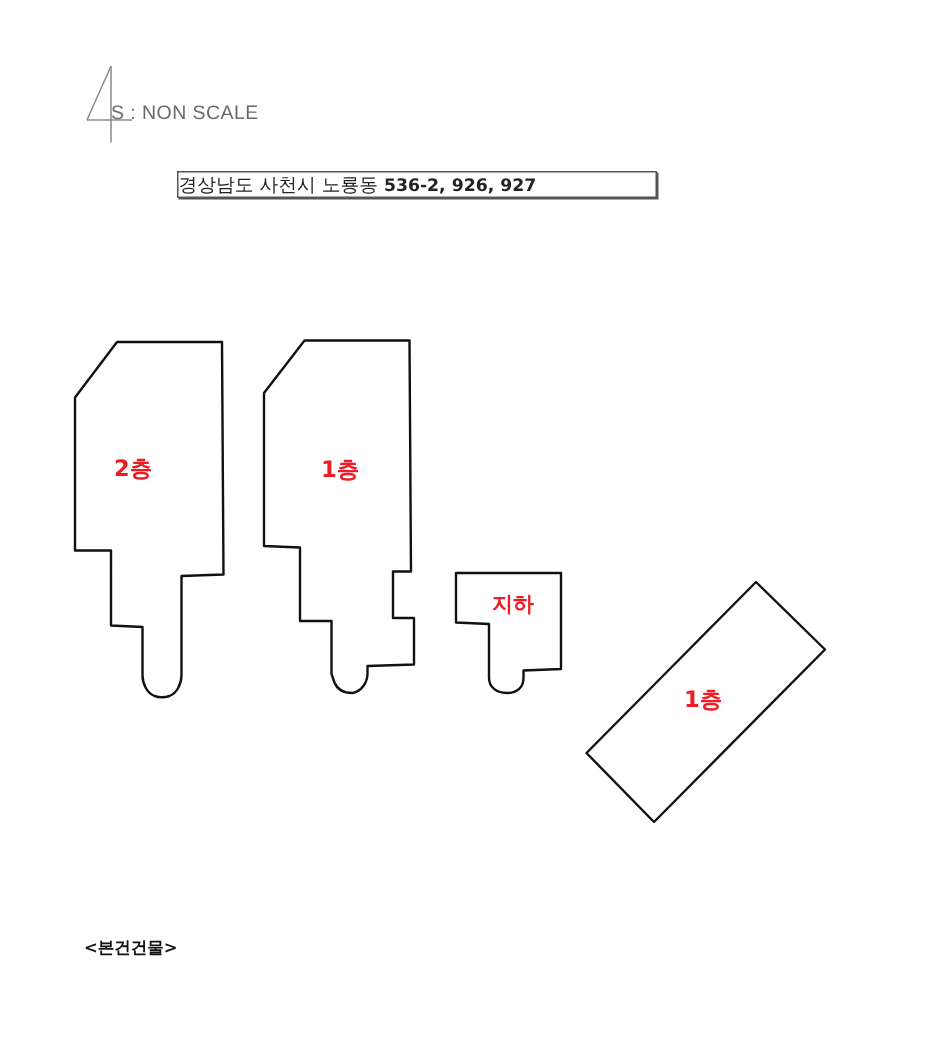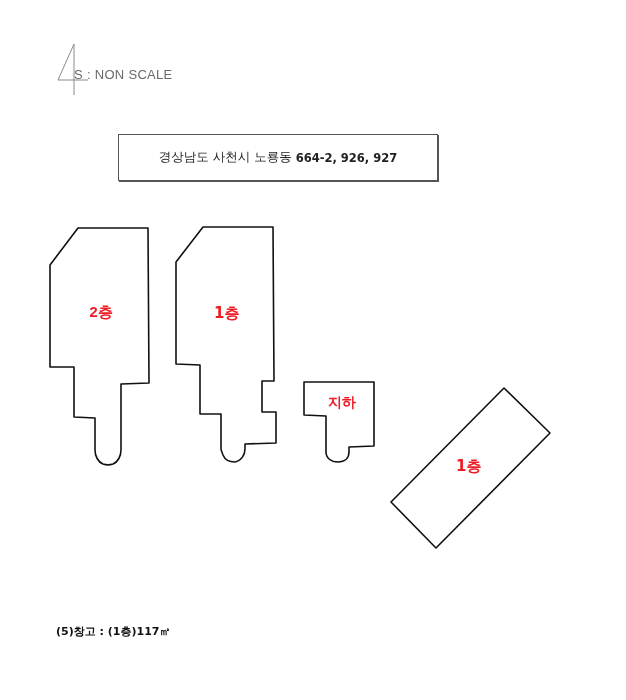--- a/index.html
+++ b/index.html
@@ -27,31 +27,29 @@
       font-size: 13px;
       color: #6a6a6a;
       letter-spacing: 0.3px;
       white-space: nowrap;
     }
     .address-box {
       position: absolute;
       left: 118px;
       top: 114px;
       width: 320px;
-      height: 47px;
+      height: 18px;
       border: 1px solid #555555;
       box-shadow: 1px 1px 0 #555555;
       box-sizing: border-box;
       display: flex;
       align-items: center;
-      justify-content: center;
       font-size: 12.5px;
       color: #222222;
       white-space: nowrap;
-      margin-top: 20px;
     }
     .address-box .num {
       font-weight: bold;
       font-size: 11.5px;
       margin-left: 4px;
     }
     .floor-label {
       position: absolute;
       color: #ee1c25;
       font-weight: bold;
@@ -99,23 +97,23 @@
          L326,416 L304,415 Z"></path>
 
     <path d="M504,388 L550,433 L436,548 L391,502 Z"></path>
   </g>
 </svg>
 
 <div class="scale-label">S : NON SCALE</div>
 
 <div class="address-box">
   <span>경상남도 사천시 노룡동</span>
-  <span class="num">664-2, 926, 927</span>
+  <span class="num">536-2, 926, 927</span>
 </div>
 
-<div class="floor-label" style="left:89px; top:303px;font-family:Liberation Mono, monospace;">2층</div>
+<div class="floor-label" style="left:76px; top:303px;">2층</div>
 <div class="floor-label" style="left:214px; top:304px;">1층</div>
 <div class="floor-label light" style="left:328px; top:394px;">지하</div>
 <div class="floor-label" style="left:456px; top:457px;">1층</div>
 
 <div class="notes">
-  <div>(5)창고 : (1층)117㎡</div>
+  <div>&lt;본건건물&gt;</div>
 </div>
 
 </body></html>

